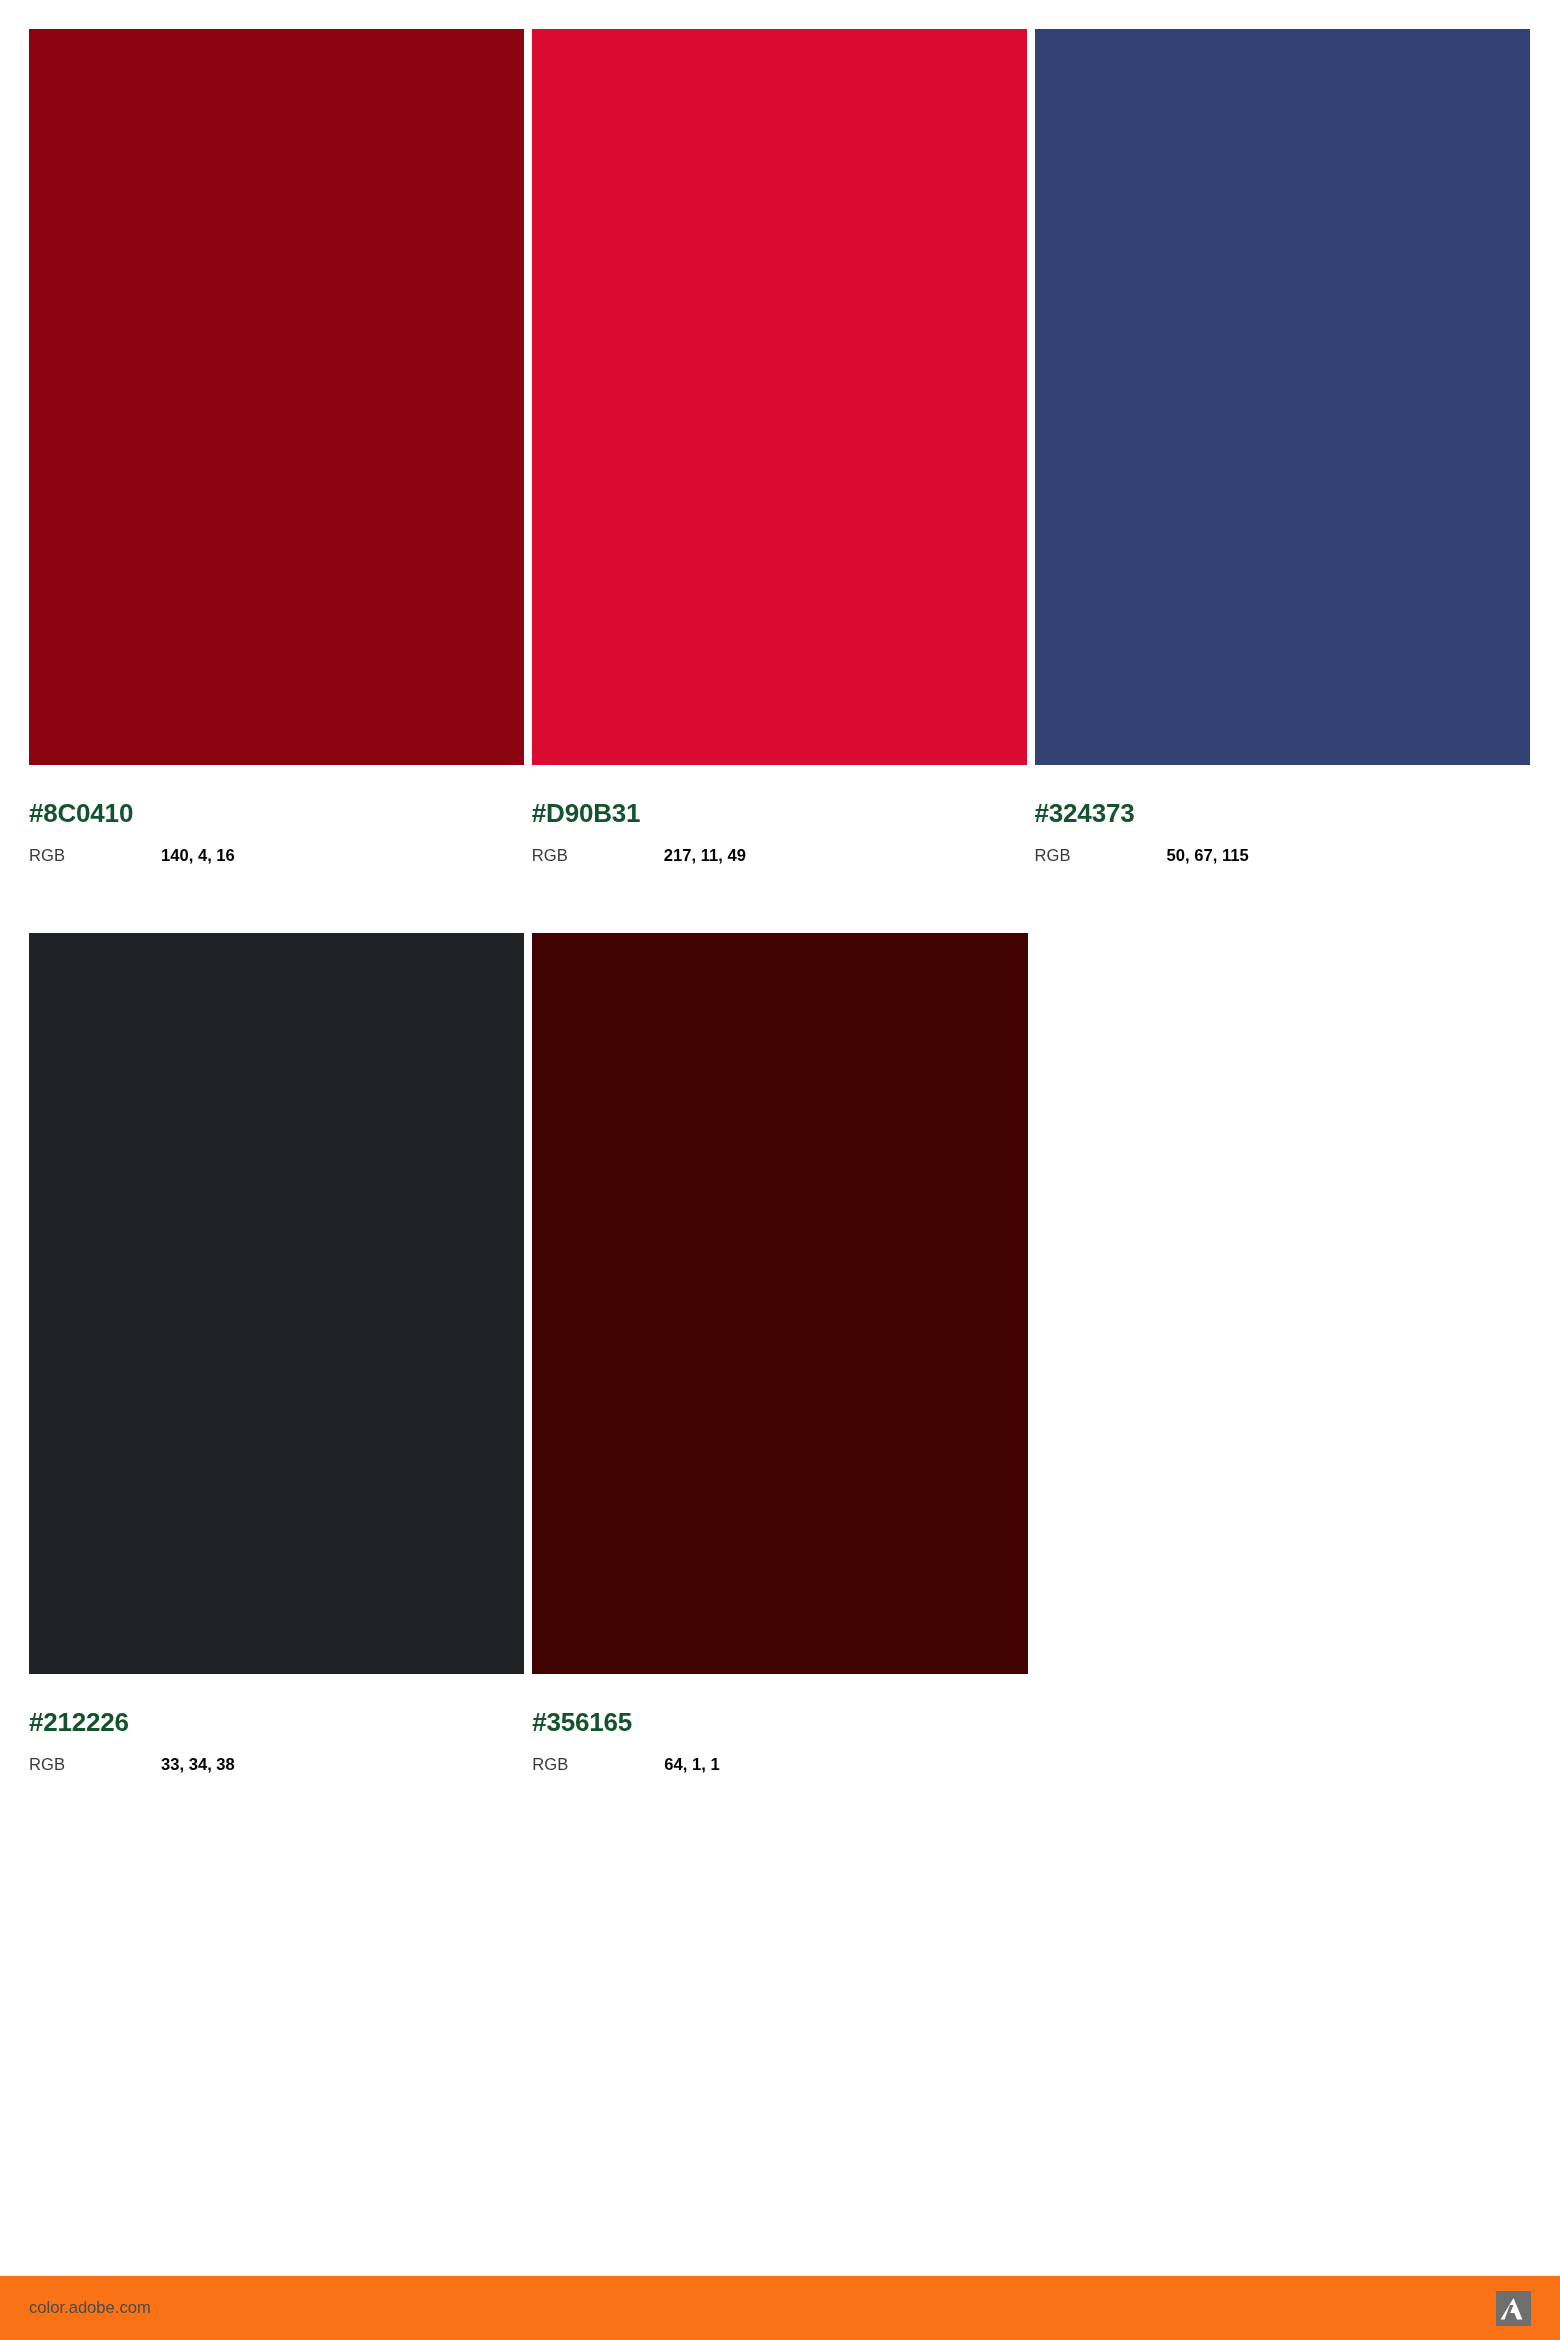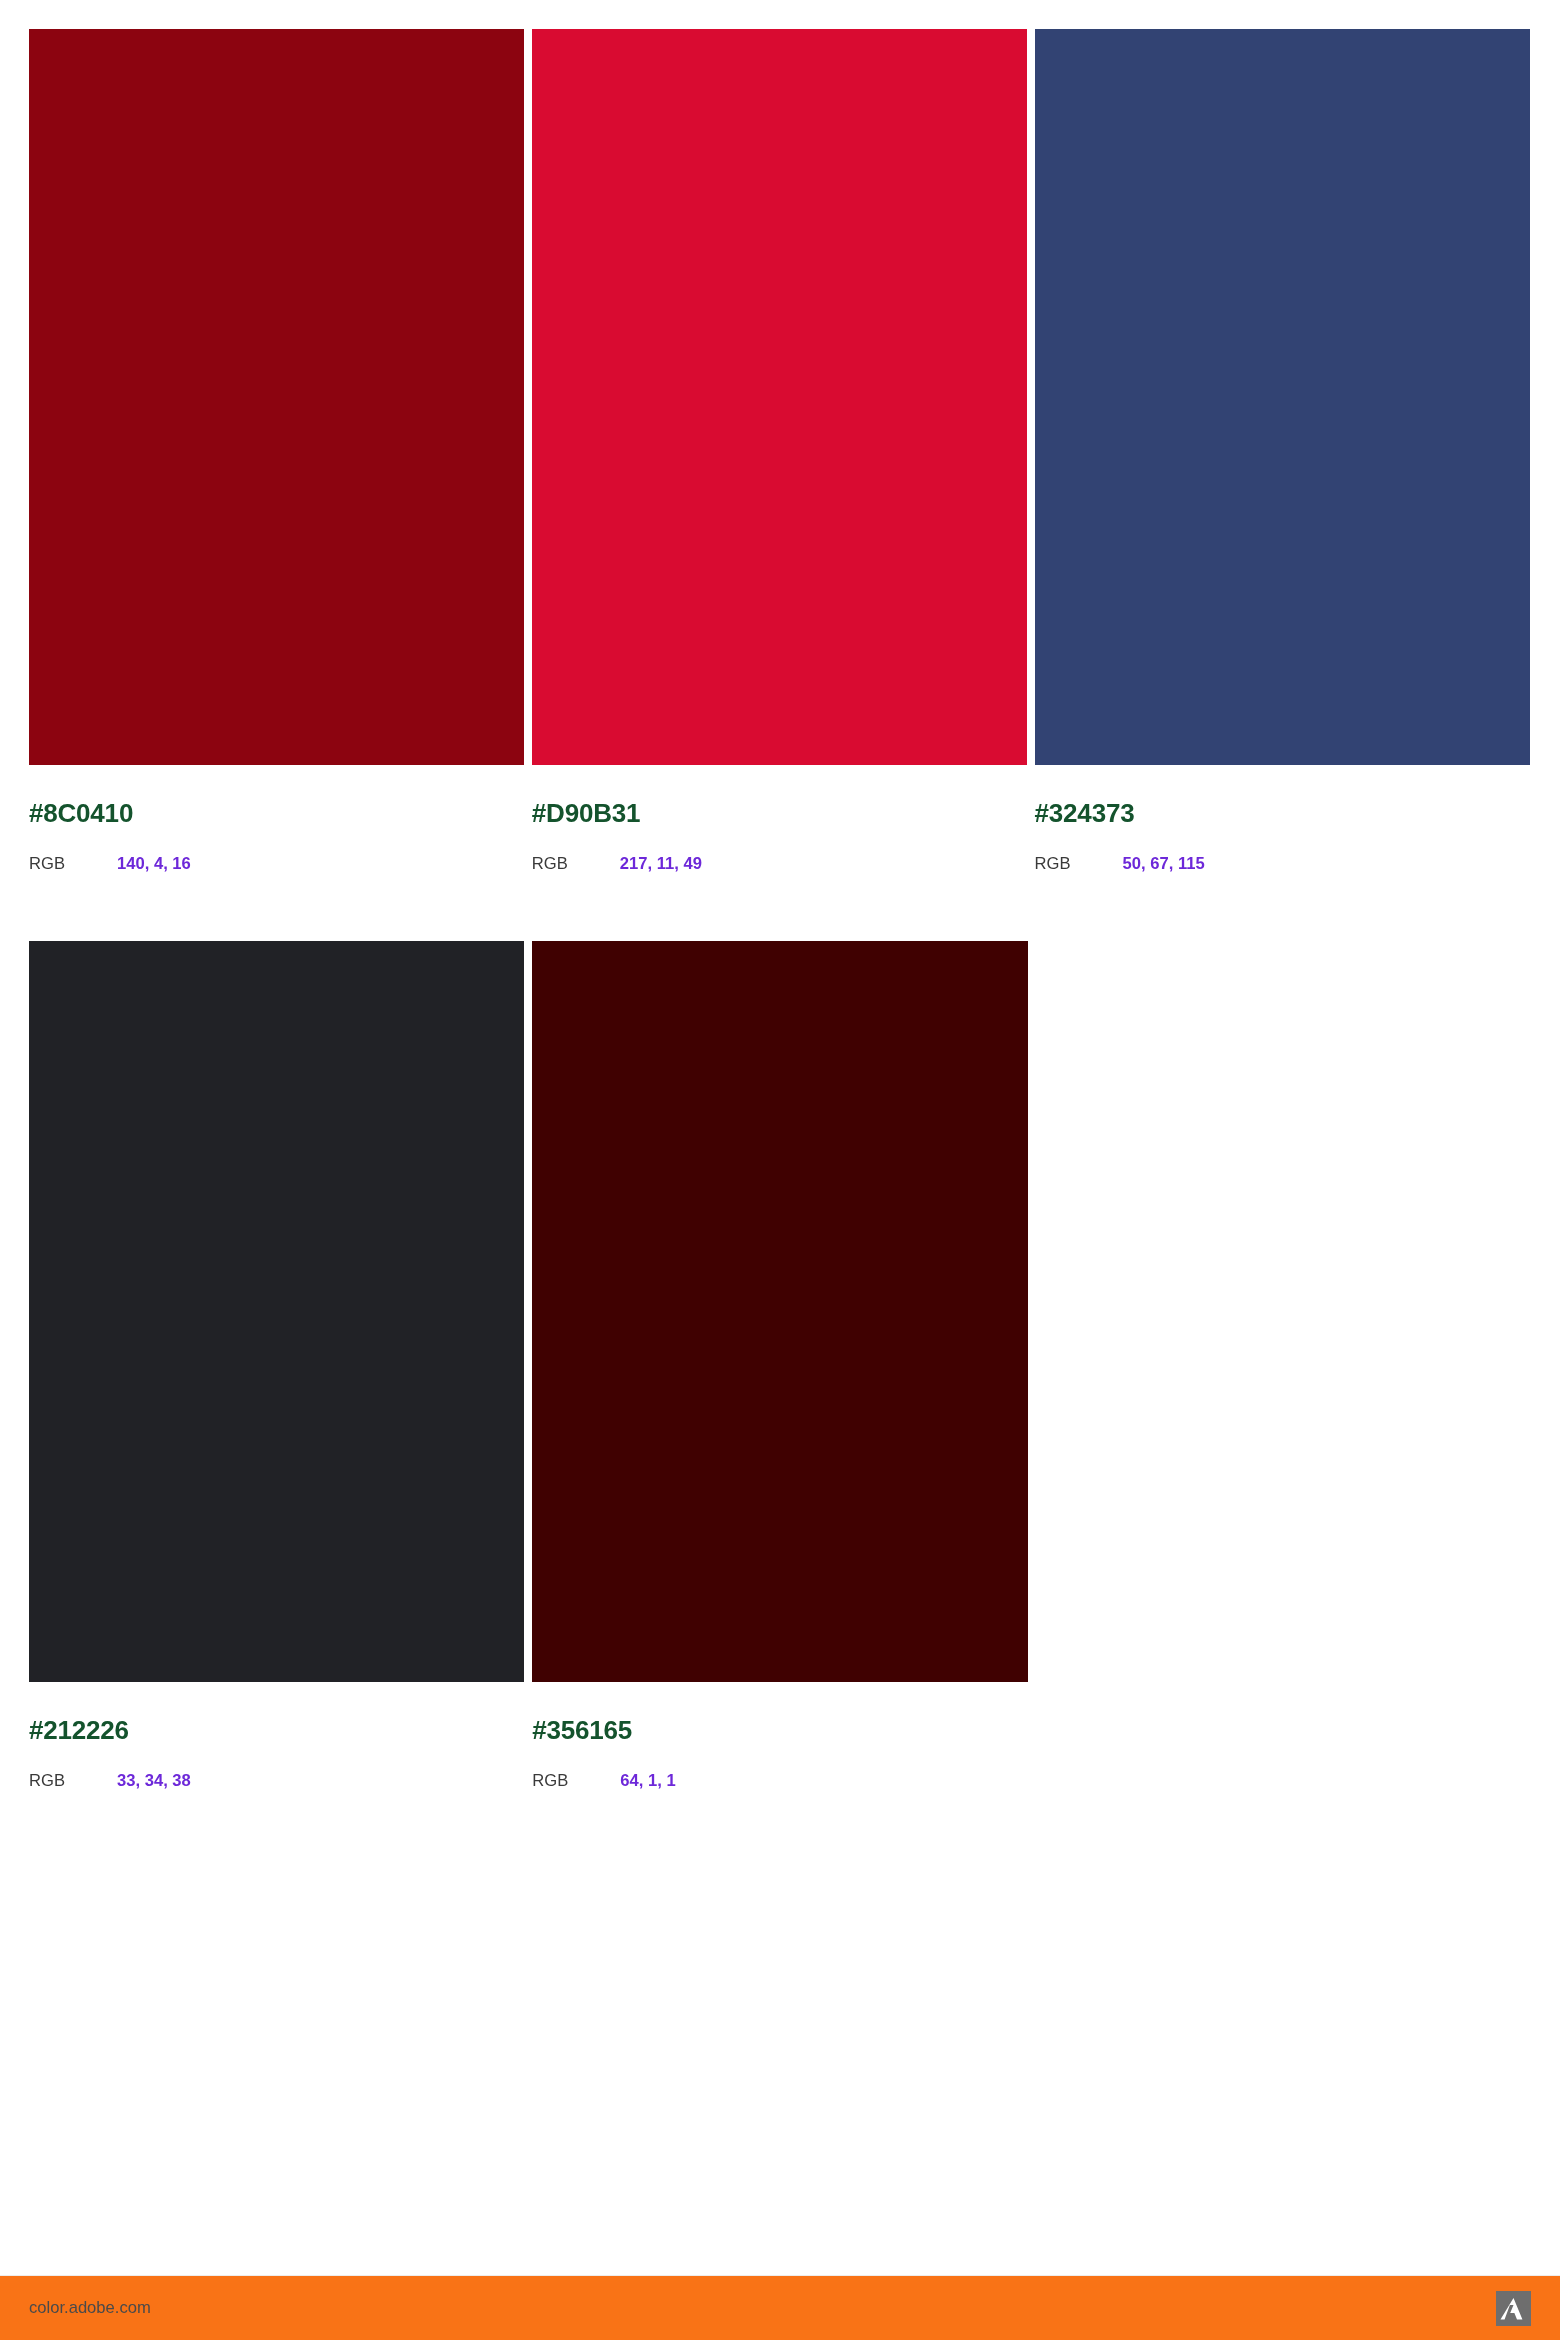--- a/index.html
+++ b/index.html
@@ -41,36 +41,37 @@
     padding-top:35px;
   }
   .swatch-hex {
     font-size:26px;
     font-weight:bold;
     color:#14532d;
     letter-spacing:-0.2px;
     line-height:1;
   }
   .swatch-rgb-line {
-    margin-top:30px;
+    margin-top:22px;
     display:flex;
     align-items:flex-end;
     line-height:1;
+    gap:44px;
   }
   .rgb-label {
     font-size:16.6px;
     font-weight:normal;
     color:#3A3A3A;
     width:88px;
     flex:0 0 88px;
   }
   .rgb-value {
     font-size:16.6px;
     font-weight:bold;
-    color:#6d28d9;
+    color:#000000;
   }
 
   
   #swatch-row-1 .swatch-cell { width:495px; }
   #swatch-row-1 .swatch-color { height:736px; }
   #swatch-row-1 { margin-bottom:68px; }
 
   
   #swatch-row-2 .swatch-cell { width:574px; }
   #swatch-row-2 .swatch-color { height:741px; }

